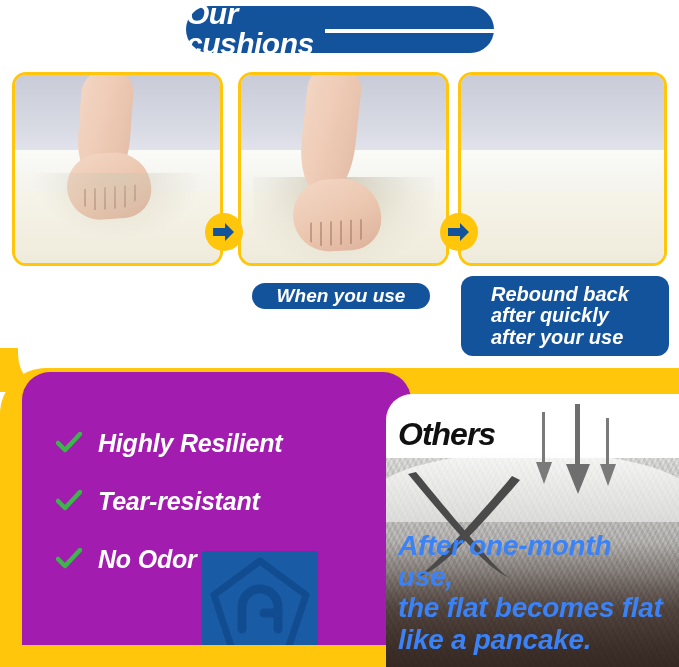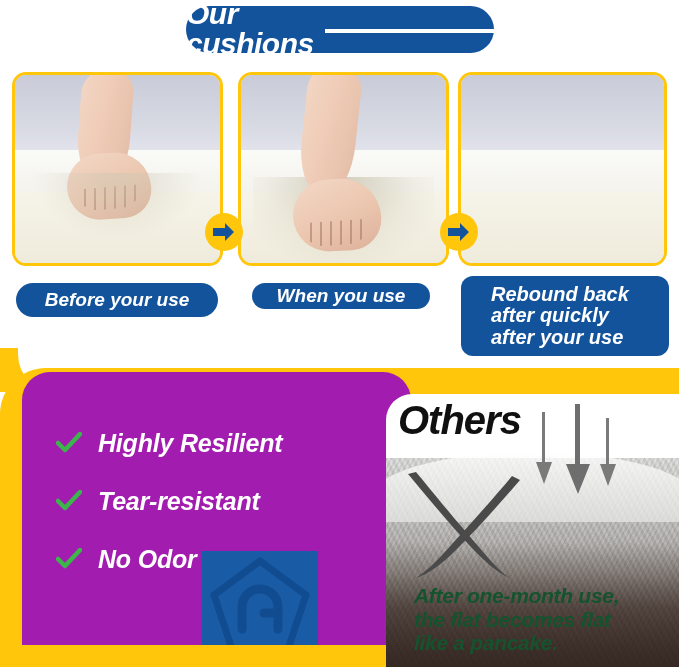--- a/index.html
+++ b/index.html
@@ -294,22 +294,22 @@
     top: 394px;
     width: 293px;
     height: 273px;
     background: #ffffff;
     border-top-left-radius: 26px;
     overflow: hidden;
   }
   .others-title {
     position: absolute;
     left: 12px;
-    top: 4px;
-    font-size: 40px;
+    top: 22px;
+    font-size: 32px;
     font-weight: bold;
     font-style: italic;
     color: #101010;
     letter-spacing: -1px;
     z-index: 4;
   }
   .others-photo {
     position: absolute;
     left: 0;
     top: 64px;
@@ -341,28 +341,27 @@
     top: 72px;
     width: 150px;
     height: 118px;
     z-index: 3;
   }
   .others-caption {
     position: absolute;
     left: 12px;
     bottom: 12px;
     right: 8px;
-    color: #14532d;
-    font-size: 21px;
+    color: #3b82f6;
+    font-size: 28px;
     font-weight: bold;
     font-style: italic;
     line-height: 1.12;
     z-index: 5;
     letter-spacing: -0.3px;
-    margin-left: 16px;
   }
 </style>
 </head>
 <body>
 
 <div class="page">
 
   <div class="title-pill">
     <div class="title-text">Our cushions</div>
     <div class="title-underline"></div>
@@ -407,23 +406,20 @@
         <path d="M0 6 H12 V1 L21 10 L12 19 V14 H0 Z" fill="#13539C"></path>
       </svg>
     </div>
     <div class="arrow-badge arrow-badge-2">
       <svg width="22" height="20" viewBox="0 0 22 20">
         <path d="M0 6 H12 V1 L21 10 L12 19 V14 H0 Z" fill="#13539C"></path>
       </svg>
     </div>
   </div>
 
-  <div class="cap cap-1">
-    <span>Before your use</span>
-  </div>
   <div class="cap cap-2">
     <span>When you use</span>
   </div>
   <div class="cap cap-3">
     <span>Rebound back</span>
     <span>after  quickly</span>
     <span>after your use</span>
   </div>
 
   <div class="yellow-notch"></div>

